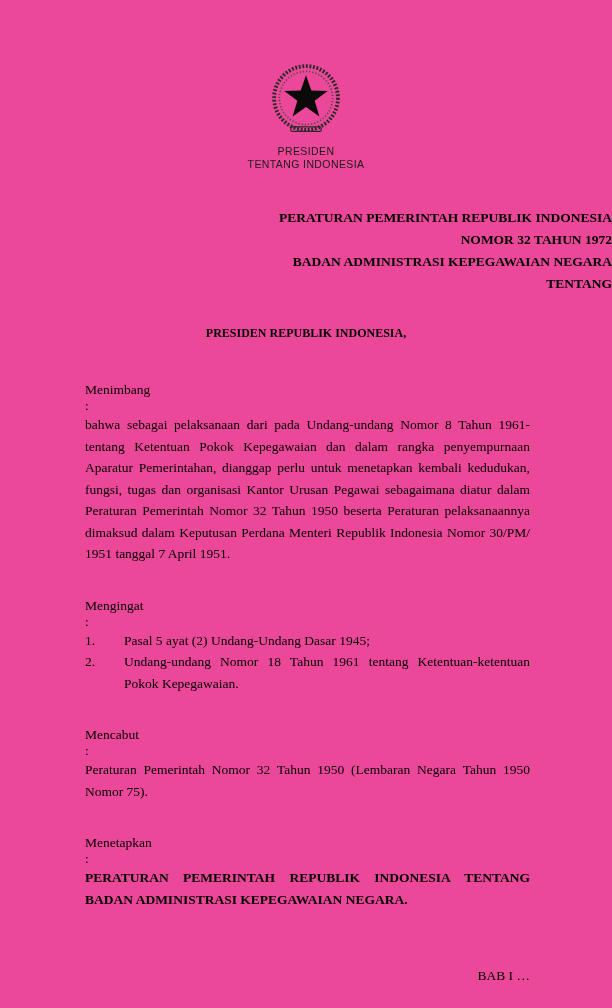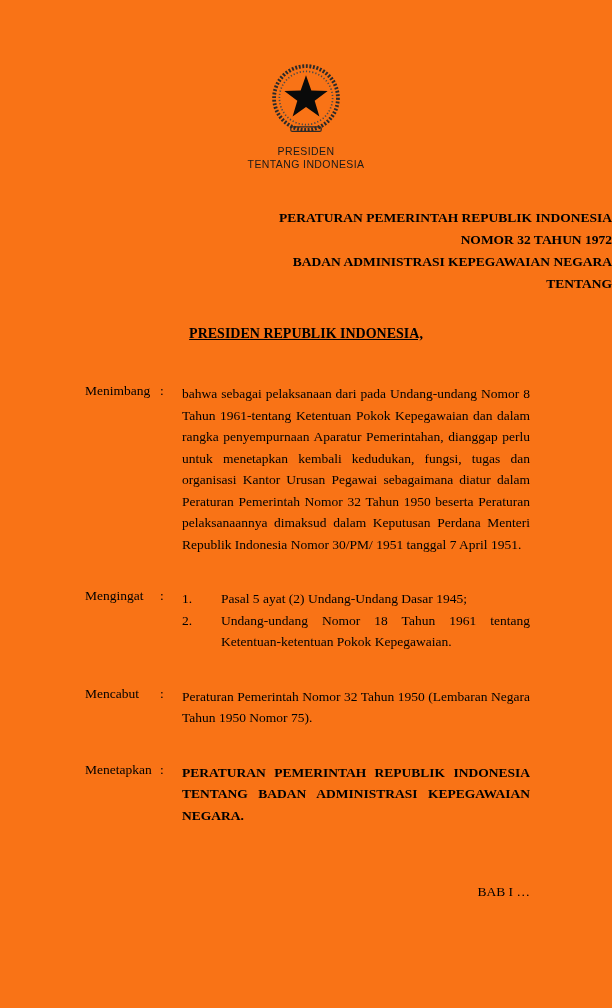--- a/index.html
+++ b/index.html
@@ -1,32 +1,32 @@
 <!DOCTYPE html>
 <html><head>
 <meta charset="utf-8">
 <style>
   * { margin:0; padding:0; box-sizing:border-box; }
   html,body { background:#ffffff; }
   .page {
     position:relative;
     width:612px; height:1008px;
     margin:0 auto;
-    background:#f97316;
+    background:#ec4899;
     color:#000000;
     font-family:"Liberation Serif", serif;
     overflow:hidden;
   }
   .header { padding-top:60px; text-align:center; }
   .emblem { display:inline-block; width:76px; height:76px; }
   .header-text { margin-top:5px; font-family:"Liberation Sans", sans-serif; font-size:10.5px; letter-spacing:0.4px; line-height:13px; color:#1a1a1a; }
   .title-block { margin-top:36px; text-align:right; font-weight:bold; font-size:13.5px; line-height:22px; }
-  .preamble { margin-top:31px; text-align:center; font-weight:bold; font-size:14px;text-decoration:underline; }
+  .preamble { margin-top:31px; text-align:center; font-weight:bold; font-size:12px; }
   .content { margin:41px 82px 0 85px; font-size:13.5px; }
-  .section { display:flex; align-items:flex-start; margin-bottom:33px; }
+  .section { display:flex; align-items:flex-start; margin-bottom:33px;flex-direction:column; }
   .section-label { width:75px; flex-shrink:0; }
   .section-colon { width:22px; flex-shrink:0; }
   .section-body { flex:1; text-align:justify; line-height:21.5px; }
   .list-item { display:flex; }
   .list-num { width:27px; flex-shrink:0; }
   .list-text { flex:1; text-align:justify; line-height:21.5px;margin-left:12px; }
   .list-item + .list-item { margin-top:0; }
   .memutuskan { text-align:center; font-size:13.5px; margin:8px 0 40px 0; }
   .bold-body { font-weight:bold; }
   .footer { margin:58px 82px 0 0; text-align:right; font-size:13.5px;font-family:Liberation Serif, serif; }

